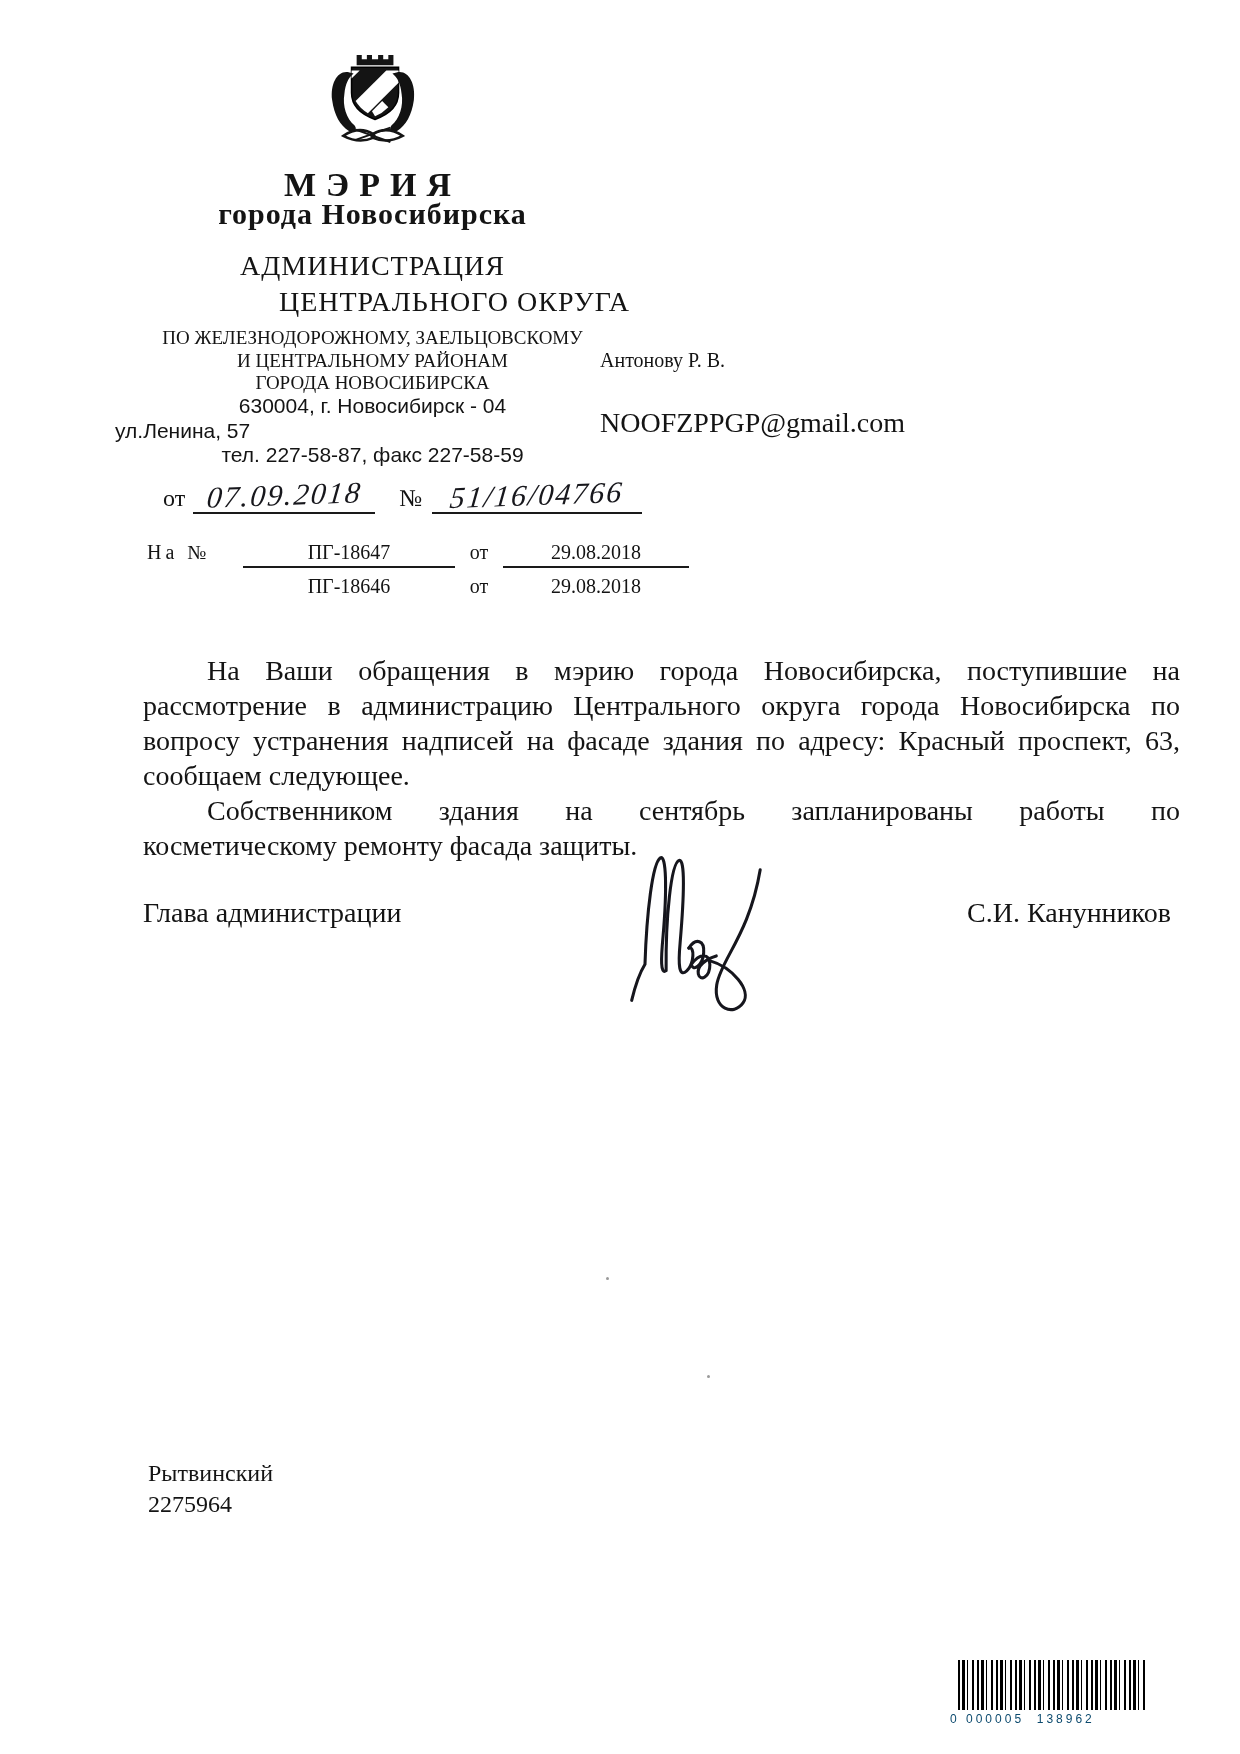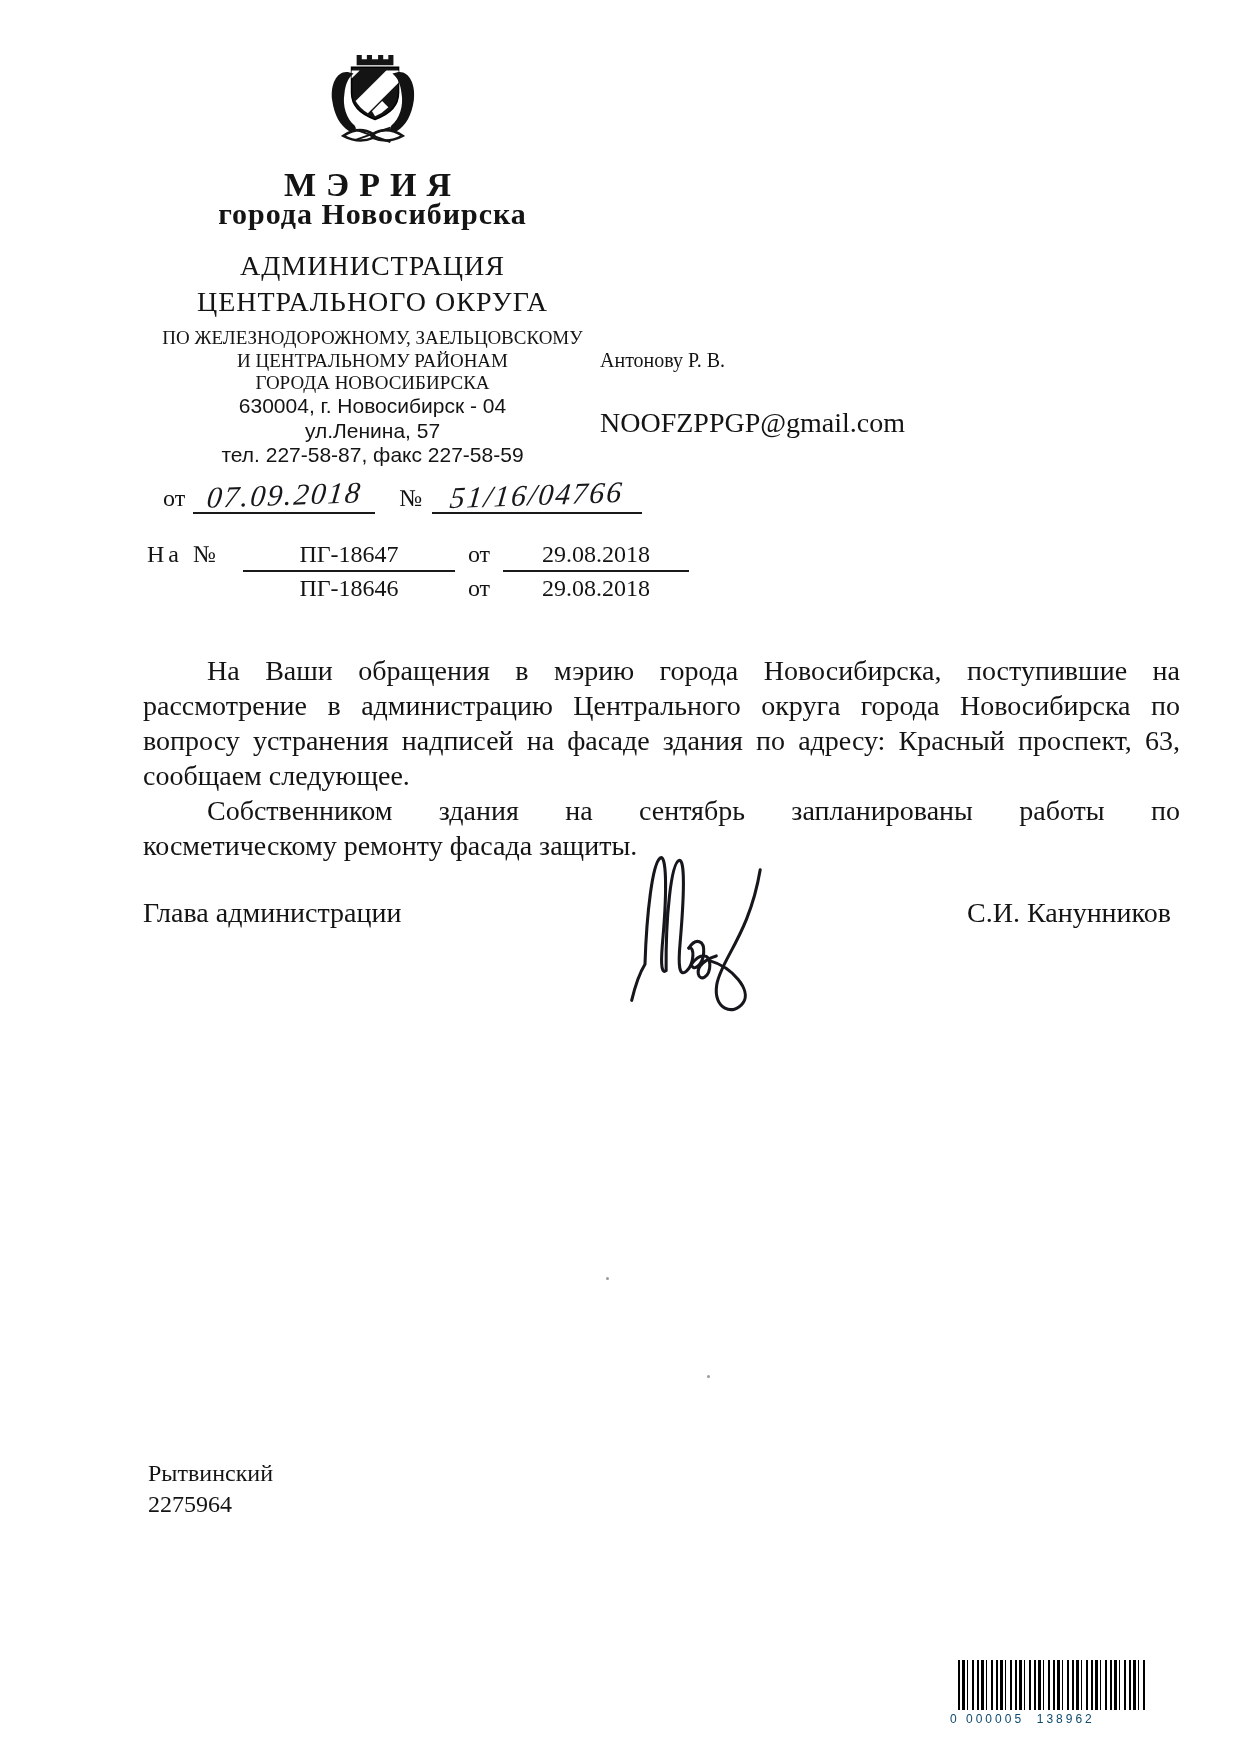--- a/index.html
+++ b/index.html
@@ -24,26 +24,26 @@
     font-size: 34px; font-weight: bold; letter-spacing: 10px;
     text-align: center;
     margin-top: 12px;
   }
   .org2 {
     position: absolute; left: 115px; top: 197px; width: 515px;
     font-size: 30px; font-weight: bold; letter-spacing: 1px;
     text-align: center;
   }
   .dept1 { position: absolute; left: 115px; top: 250px; width: 515px; font-size: 28px; letter-spacing: 1px; text-align: center; }
-  .dept2 { position: absolute; left: 115px; top: 286px; width: 515px; font-size: 28px; letter-spacing: 1px; text-align: center; }
+  .dept2 { position: absolute; left: 115px; top: 286px; width: 515px; font-size: 28px; letter-spacing: 1px; text-align: right; }
   .cov1  { position: absolute; left: 115px; top: 327px; width: 515px; font-size: 19px; text-align: center; }
   .cov2  { position: absolute; left: 115px; top: 350px; width: 515px; font-size: 19px; text-align: center; }
   .cov3  { position: absolute; left: 115px; top: 372px; width: 515px; font-size: 19px; text-align: center; }
   .addr1 { position: absolute; left: 115px; top: 394px; width: 515px; font-size: 21px; text-align: center; font-family: "Liberation Sans", sans-serif; }
-  .addr2 { position: absolute; left: 115px; top: 419px; width: 515px; font-size: 21px; text-align: center; font-family: "Liberation Sans", sans-serif; }
+  .addr2 { position: absolute; left: 115px; top: 419px; width: 515px; font-size: 21px; font-family: "Liberation Sans", sans-serif; }
   .addr3 { position: absolute; left: 115px; top: 443px; width: 515px; font-size: 21px; text-align: center; font-family: "Liberation Sans", sans-serif; }
 
   
   .recipient-lines { position: absolute; left: 600px; top: 203px; width: 552px; font-size: 28px; line-height: 34px; }
   .jline { text-align: justify; text-align-last: justify; }
   .recipient-person { position: absolute; left: 600px; top: 349px; width: 552px; font-size: 20px; }
   .recipient-email { position: absolute; left: 600px; top: 407px; width: 552px; font-size: 28px; }
 
   
   .ref-out { position: absolute; left: 163px; top: 478px; width: 500px; height: 46px; font-size: 24px; }
@@ -58,21 +58,21 @@
     font-size: 30px;
     letter-spacing: 2px;
     display: inline-block;
     transform: rotate(-2deg) skewX(-8deg);
     color: #17171c;
   }
   .cell-date { width: 182px; margin-left: 8px; margin-right: 24px; }
   .cell-num  { width: 210px; margin-left: 10px; }
 
   
-  .ref-in { position: absolute; left: 147px; font-size: 24px; }
+  .ref-in { position: absolute; left: 147px; font-size: 20px; }
   .ref-in .lbl { display: inline-block; width: 96px; letter-spacing: 4px; }
   .ref-in .cell1 { display: inline-block; width: 212px; text-align: center; }
   .ref-in .ot    { display: inline-block; width: 48px; text-align: center; }
   .ref-in .cell2 { display: inline-block; width: 186px; text-align: center; }
   .ref-in.row1 { top: 541px; }
   .ref-in.row1 .cell1, .ref-in.row1 .cell2 { border-bottom: 2px solid #1a1a1a; padding-bottom: 2px; }
   .ref-in.row2 { top: 575px; }
 
   
   .body-text { position: absolute; left: 143px; top: 653px; width: 1037px; font-size: 28px; line-height: 35px; }

